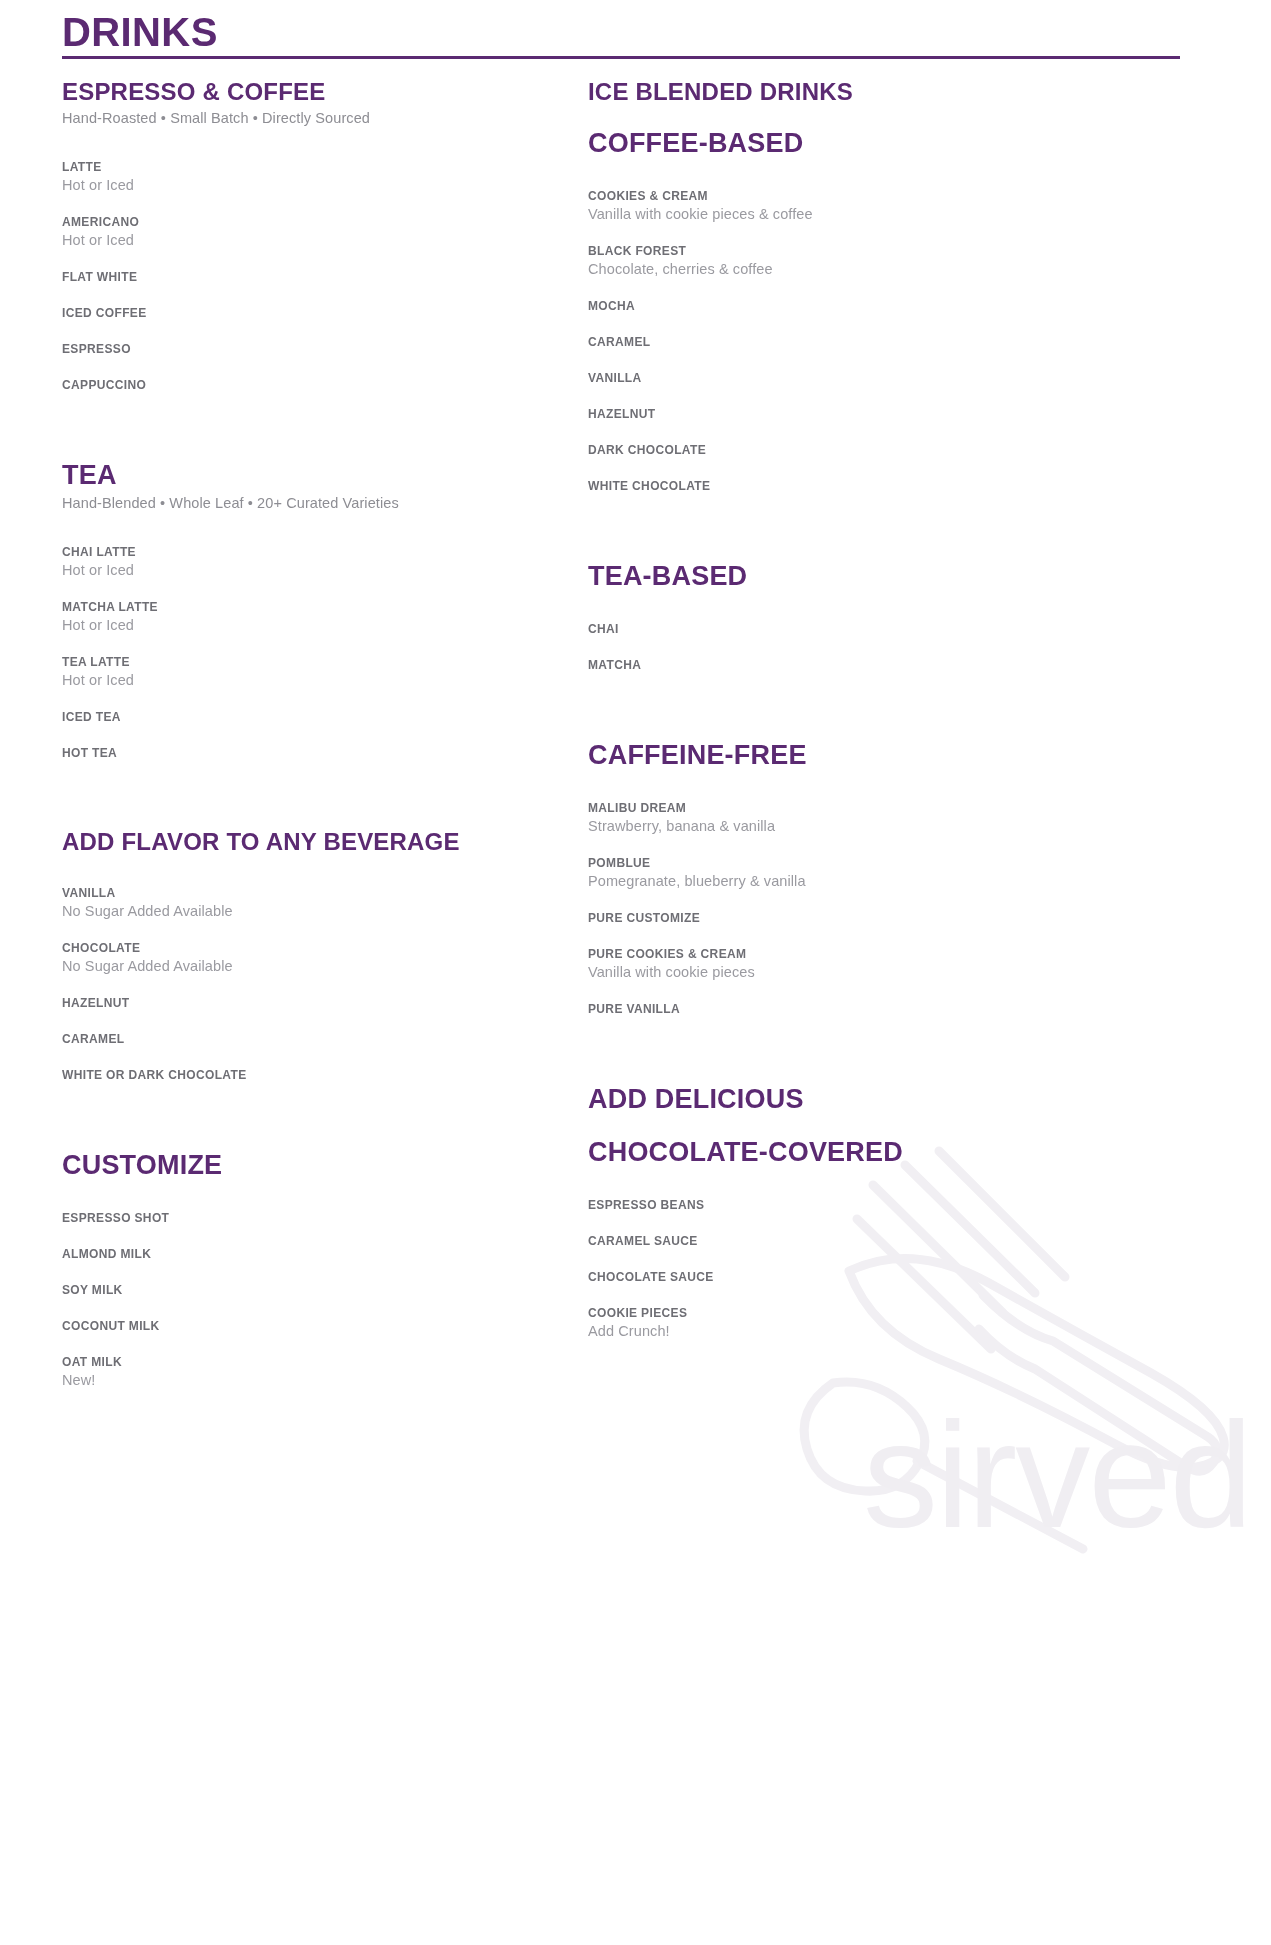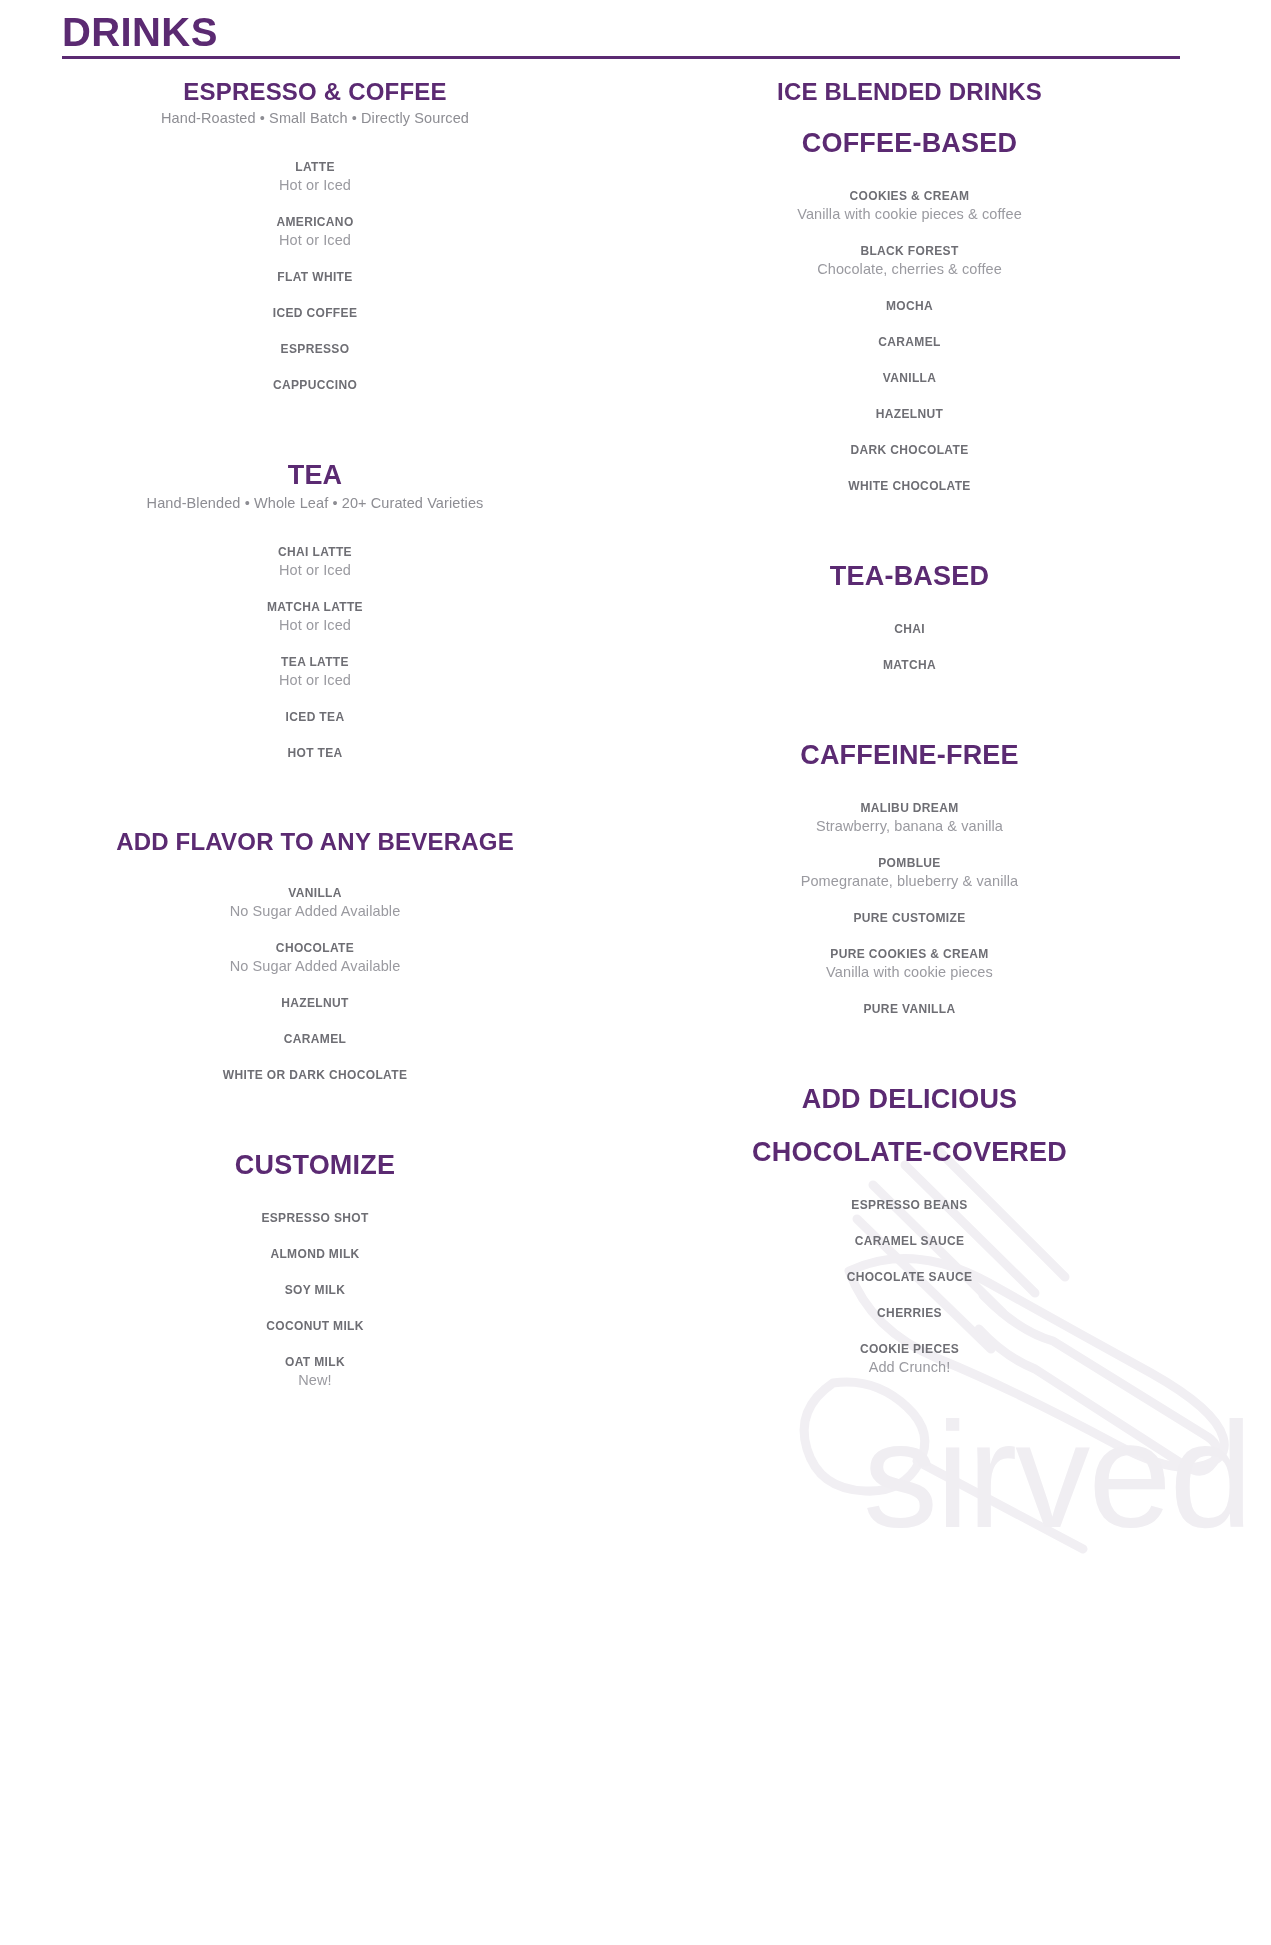--- a/index.html
+++ b/index.html
@@ -75,21 +75,20 @@
   .columns {
     position: absolute;
     top: 78px;
     left: 0;
     width: 1271px;
     display: flex;
     z-index: 1;
   }
   .col {
     box-sizing: border-box;
-    text-align: center;
   }
   .col-left  { width: 588px; padding-left: 62px; padding-right: 20px; }
   .col-right { width: 683px; padding-left: 0px;  padding-right: 40px; }
 
   
   .section { margin: 0; }
 
   .sec-head {
     font-weight: bold;
     color: #5b2a72;
@@ -353,23 +352,20 @@
             <li class="item item-block">
               <div class="item-name">ESPRESSO BEANS</div>
             </li>
             <li class="item item-block">
               <div class="item-name">CARAMEL SAUCE</div>
             </li>
             <li class="item item-block">
               <div class="item-name">CHOCOLATE SAUCE</div>
             </li>
             <li class="item item-block">
-              <div class="item-name">CHERRIES</div>
-            </li>
-            <li class="item item-block">
               <div class="item-name">COOKIE PIECES</div>
               <div class="item-desc">Add Crunch!</div>
             </li>
           </ul>
         </div>
       </div>
   </div>
 
 </div>
 

